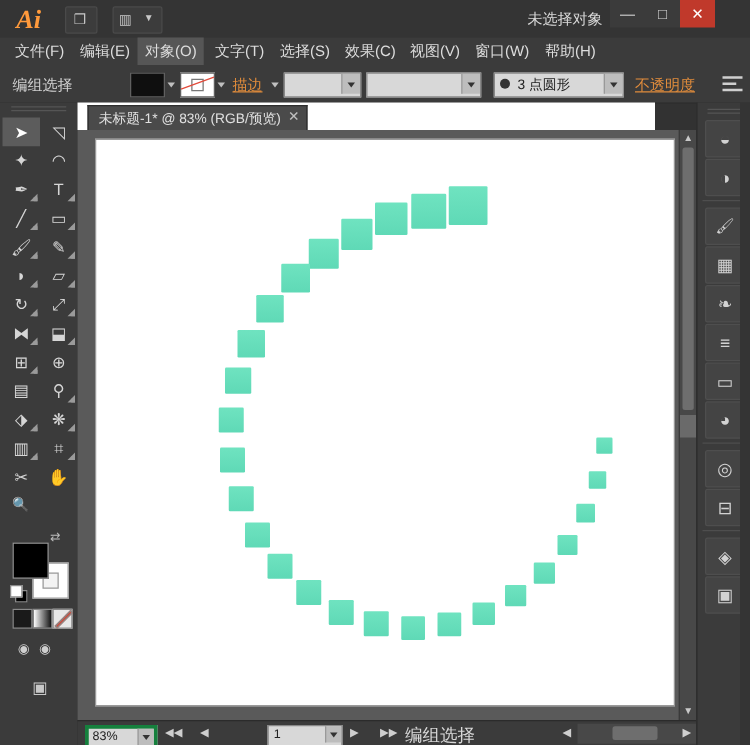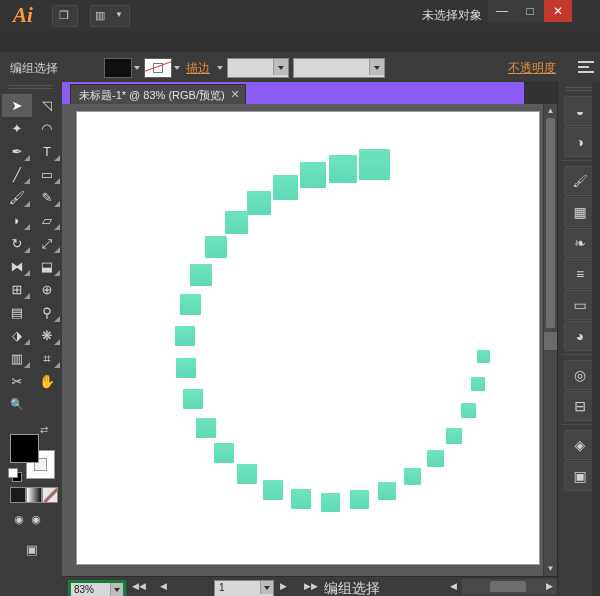--- a/index.html
+++ b/index.html
@@ -61,21 +61,21 @@
   .fs-default{position:absolute;left:-2px;top:34px;width:13px;height:13px;}
   .fs-default .a{position:absolute;left:0;top:0;width:8px;height:8px;background:#fff;border:1px solid #8a8a8a;}
   .fs-default .b{position:absolute;left:4px;top:4px;width:8px;height:8px;background:#000;border:1px solid #8a8a8a;}
 
   .colmode{position:absolute;left:10px;top:405px;width:46px;height:16px;}
   .colmode div{position:absolute;top:0;width:14px;height:14px;border:1px solid #8a8a8a;}
 
   .screenmodes{position:absolute;left:12px;top:430px;width:40px;height:16px;}
 
   
-  .tabstrip{position:absolute;left:62px;top:82px;width:462px;height:22px;background:#8b5cf6;}
+  .tabstrip{position:absolute;left:62px;top:82px;width:462px;height:22px;background:#ffffff;}
   .doctab{position:absolute;left:8px;top:2px;height:20px;line-height:20px;background:#4a4a4a;border:1px solid #2e2e2e;border-bottom:none;padding:0 20px 0 8px;font-size:11px;color:#e0e0e0;white-space:nowrap;}
   .doctab .x{position:absolute;right:5px;top:3px;color:#c0c0c0;font-size:11px;line-height:13px;}
 
   
   .canvasarea{position:absolute;left:62px;top:104px;width:495px;height:472px;background:#5a5a5a;}
   .artboard{position:absolute;left:14px;top:7px;width:462px;height:452px;background:#fff;border:1px solid #9a9a9a;}
   .sq{position:absolute;border-radius:1px;}
 
   
   .vscroll{position:absolute;right:0;top:0;width:13px;height:472px;background:#484848;border-left:1px solid #3a3a3a;}
@@ -124,20 +124,31 @@
     </div>
 
     <div class="workspace">未选择对象</div>
     <div class="ws-caret"></div>
 
     <div class="winbtn" style="right:84px;">—</div>
     <div class="winbtn" style="right:56px;">□</div>
     <div class="winbtn close" style="right:28px;width:28px;">✕</div>
   </div>
 
+  <div class="menubar">
+    <div class="menu-item" style="left:6px;">文件(F)</div>
+    <div class="menu-item" style="left:58px;">编辑(E)</div>
+    <div class="menu-item active" style="left:110px;">对象(O)</div>
+    <div class="menu-item" style="left:166px;">文字(T)</div>
+    <div class="menu-item" style="left:218px;">选择(S)</div>
+    <div class="menu-item" style="left:270px;">效果(C)</div>
+    <div class="menu-item" style="left:322px;">视图(V)</div>
+    <div class="menu-item" style="left:374px;">窗口(W)</div>
+    <div class="menu-item" style="left:430px;">帮助(H)</div>
+  </div>
 
   <div class="ctrlbar">
     <div class="ctrl-label" style="left:10px;">编组选择</div>
 
     <div class="swatch-box" style="left:104px;width:26px;background:#0f0f0f;"></div>
     <div class="sw-caret" style="left:134px;top:14px;"></div>
 
     <div class="swatch-box" style="left:144px;width:26px;background:#fff;">
       <div style="position:absolute;left:8px;top:4px;width:8px;height:8px;background:#fff;border:1px solid #777;"></div>
       <div style="position:absolute;left:-1px;top:7px;width:28px;height:1px;background:#e24a3a;transform:rotate(-20deg);"></div>
@@ -150,20 +161,25 @@
     <div class="field" style="left:227px;width:60px;">
       <span class="txt"></span>
       <span class="dd"></span>
     </div>
 
     <div class="field" style="left:293px;width:90px;">
       <span class="txt"></span>
       <span class="dd"></span>
     </div>
 
+    <div class="field" style="left:395px;width:102px;">
+      <span style="position:absolute;left:4px;top:4px;width:8px;height:8px;border-radius:50%;background:#333;"></span>
+      <span class="txt" style="left:18px;">3 点圆形</span>
+      <span class="dd"></span>
+    </div>
 
     <div class="opacity-link" style="left:508px;">不透明度</div>
 
     <div class="align-ico">
       <i style="top:2px;width:16px;"></i>
         <i style="top:7px;width:11px;"></i>
         <i style="top:12px;width:16px;"></i>
     </div>
   </div>
 

